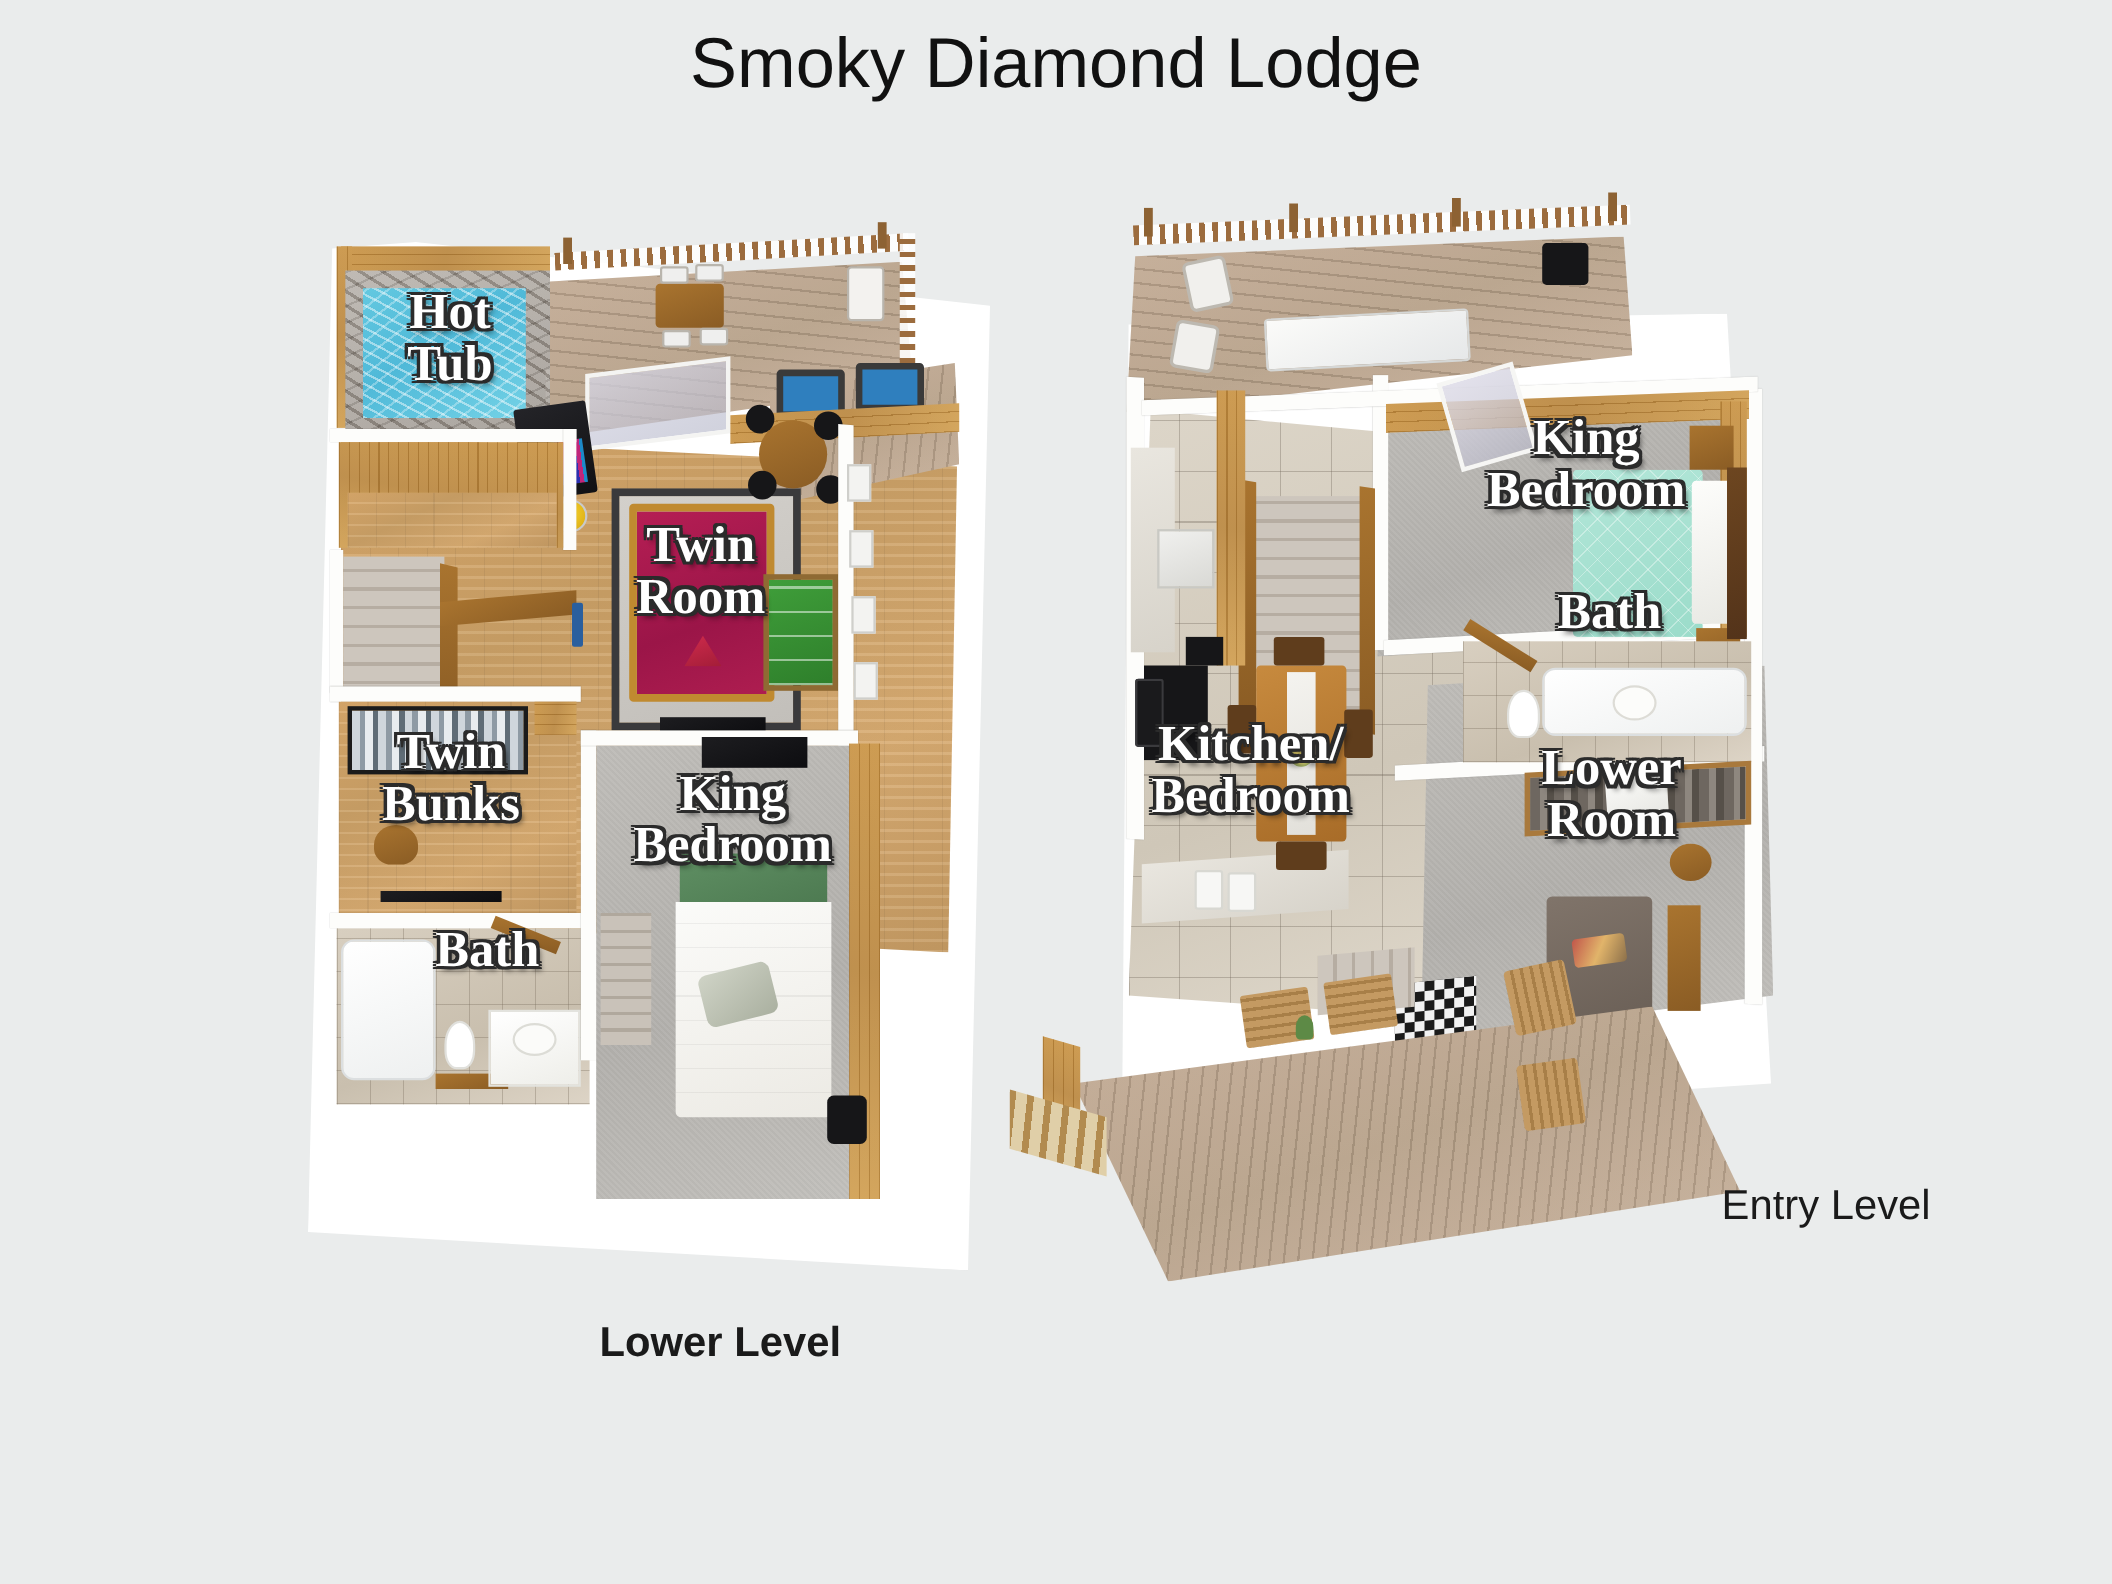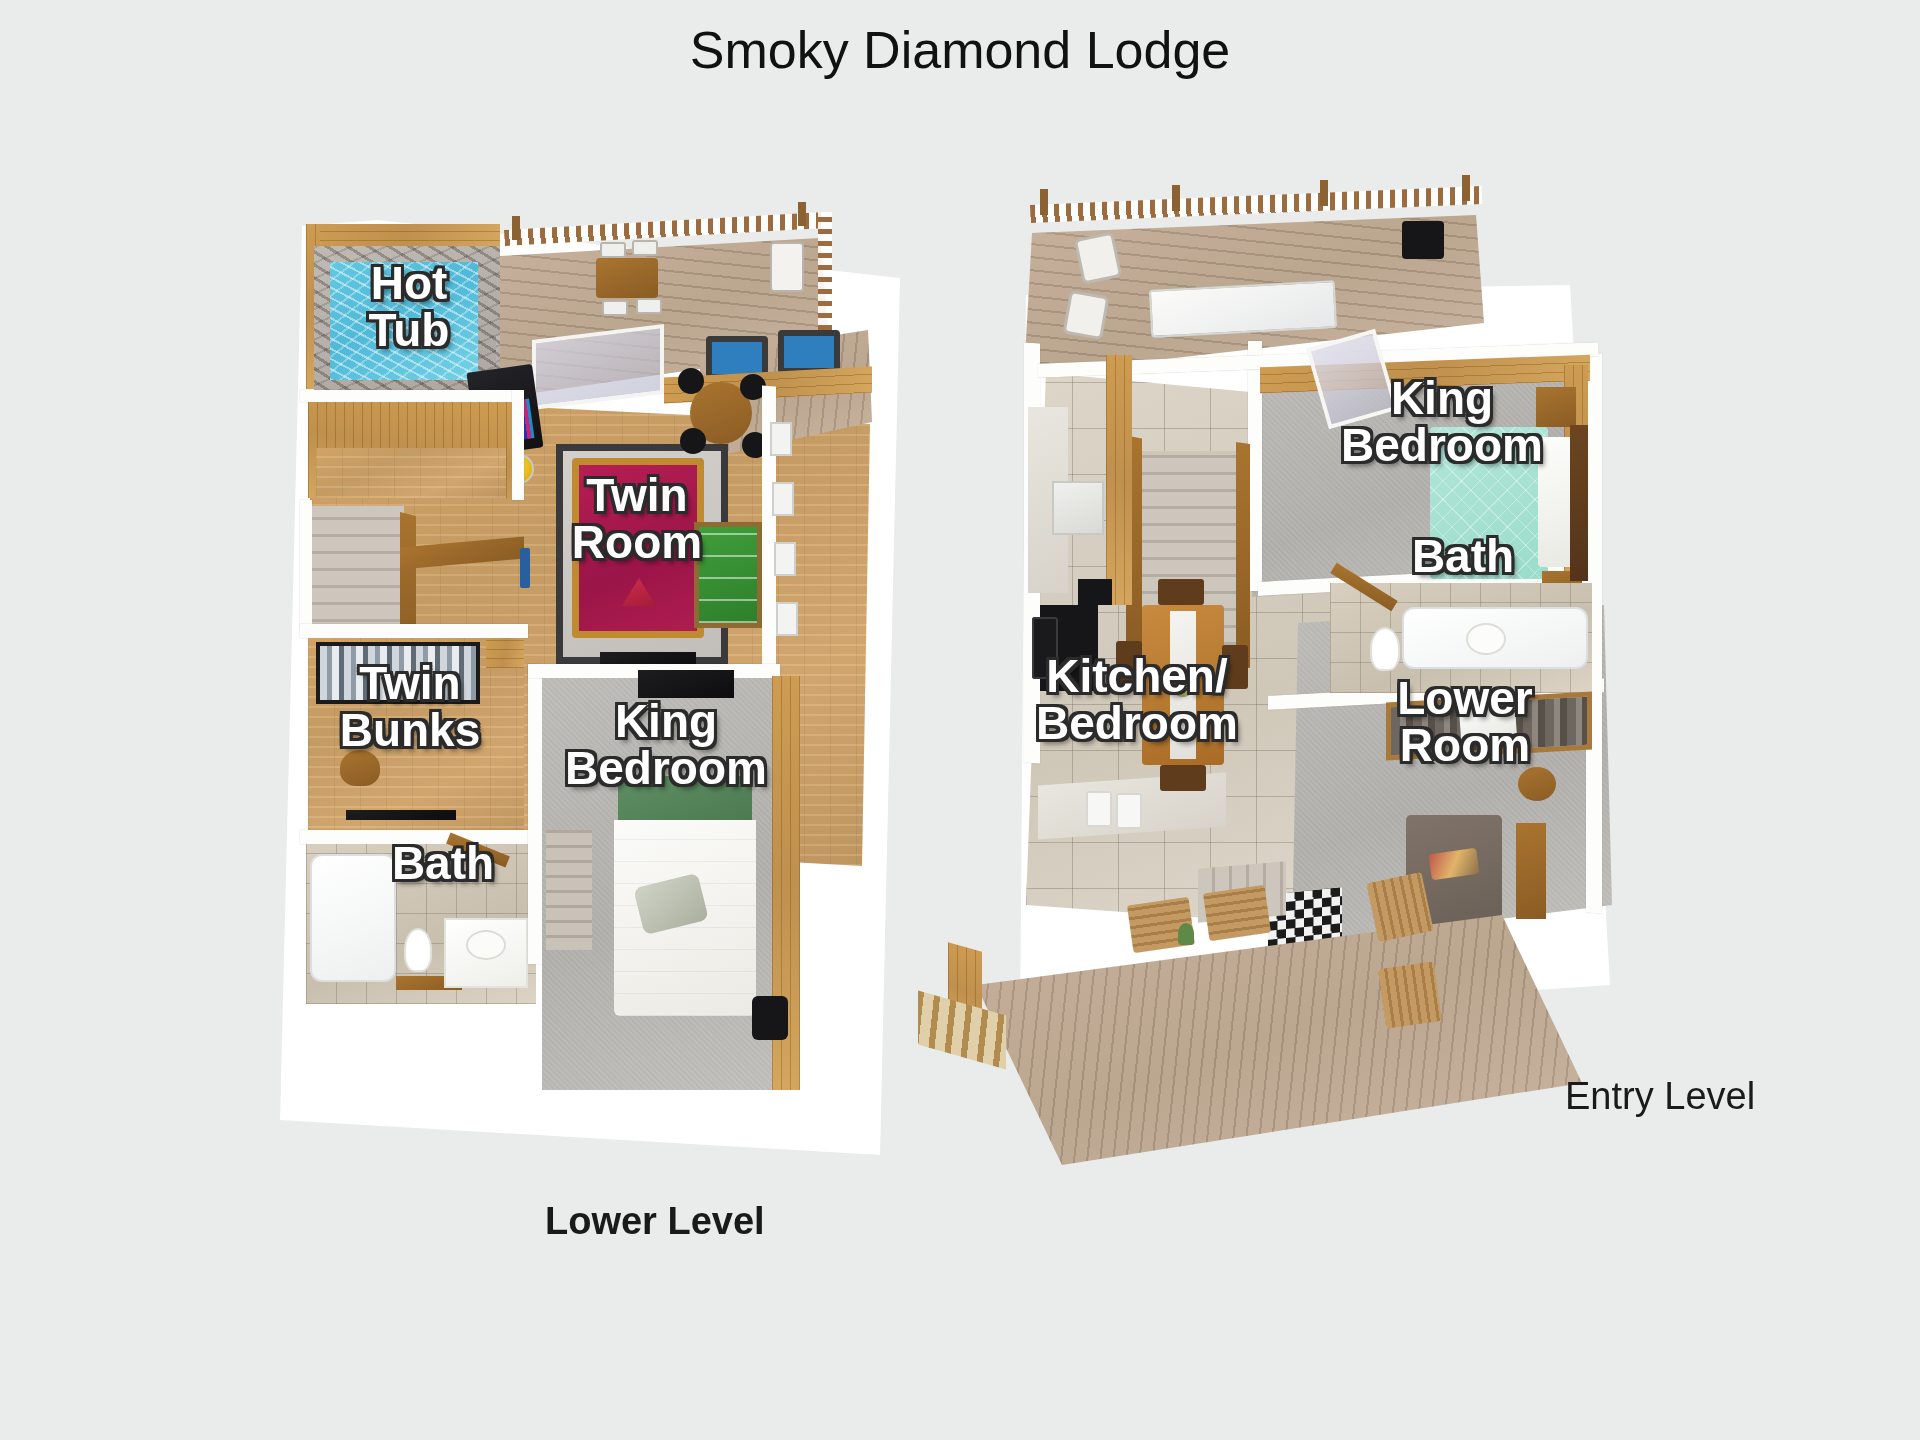--- a/index.html
+++ b/index.html
@@ -10,39 +10,39 @@
     font-family:"Liberation Sans", sans-serif;
     overflow:hidden;
     position:relative;
   }
   #stage{position:absolute;inset:0;}
 
   
   .title{
     position:absolute;left:0;right:0;top:20px;
     text-align:center;
-    font-size:52px;
+    font-size:64px;
     font-weight:400;
     color:#111;
     letter-spacing:0px;
   }
 
   
   .level-caption{
     position:absolute;
     font-size:38px;
     color:#1a1a1a;
     font-weight:400;
     white-space:nowrap;
   }
   #cap-lower{left:545px;top:1200px;font-weight:bold;}
   #cap-entry{left:1565px;top:1075px;}
 
   
-  .plan{position:absolute;}
+  .plan{position:absolute;font-family:Liberation Serif, serif;}
   #plan-lower{left:300px;top:190px;width:680px;height:990px;}
   #plan-entry{left:1030px;top:175px;width:640px;height:1065px;}
 
   
   .slab{position:absolute;}
   .wall-w{position:absolute;background:#fdfdfb;box-shadow:0 0 1px rgba(0,0,0,.25);}
   .wood-wall{position:absolute;}
 
   
   .tex-floor-wood{

